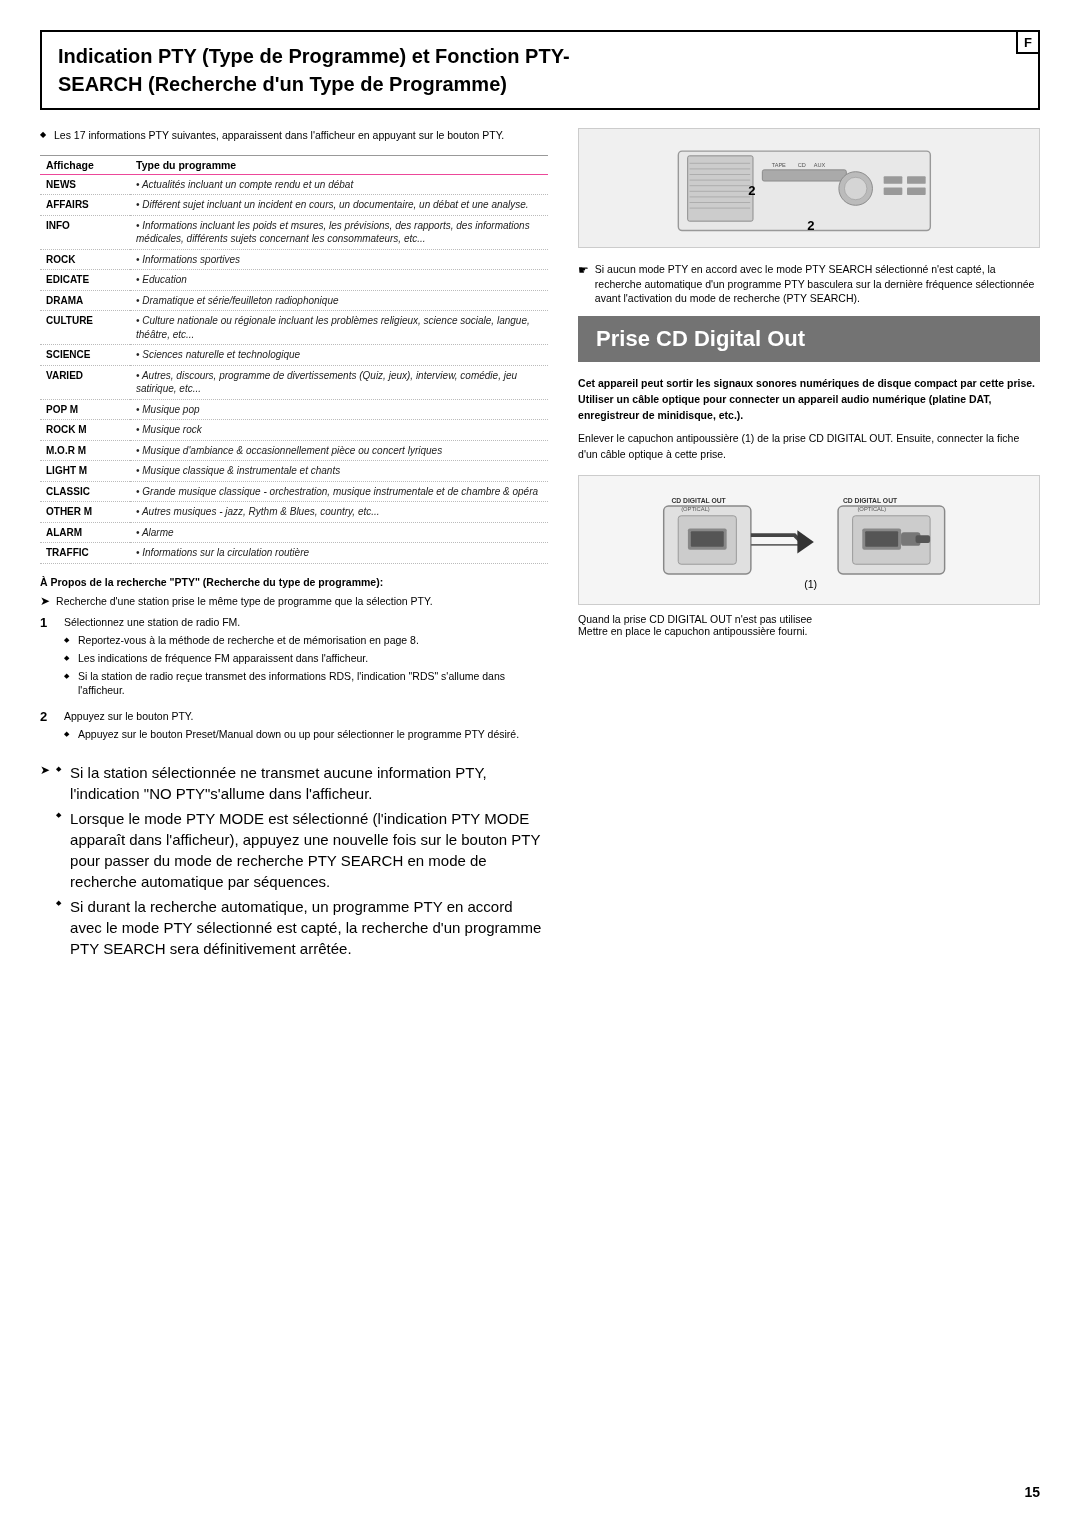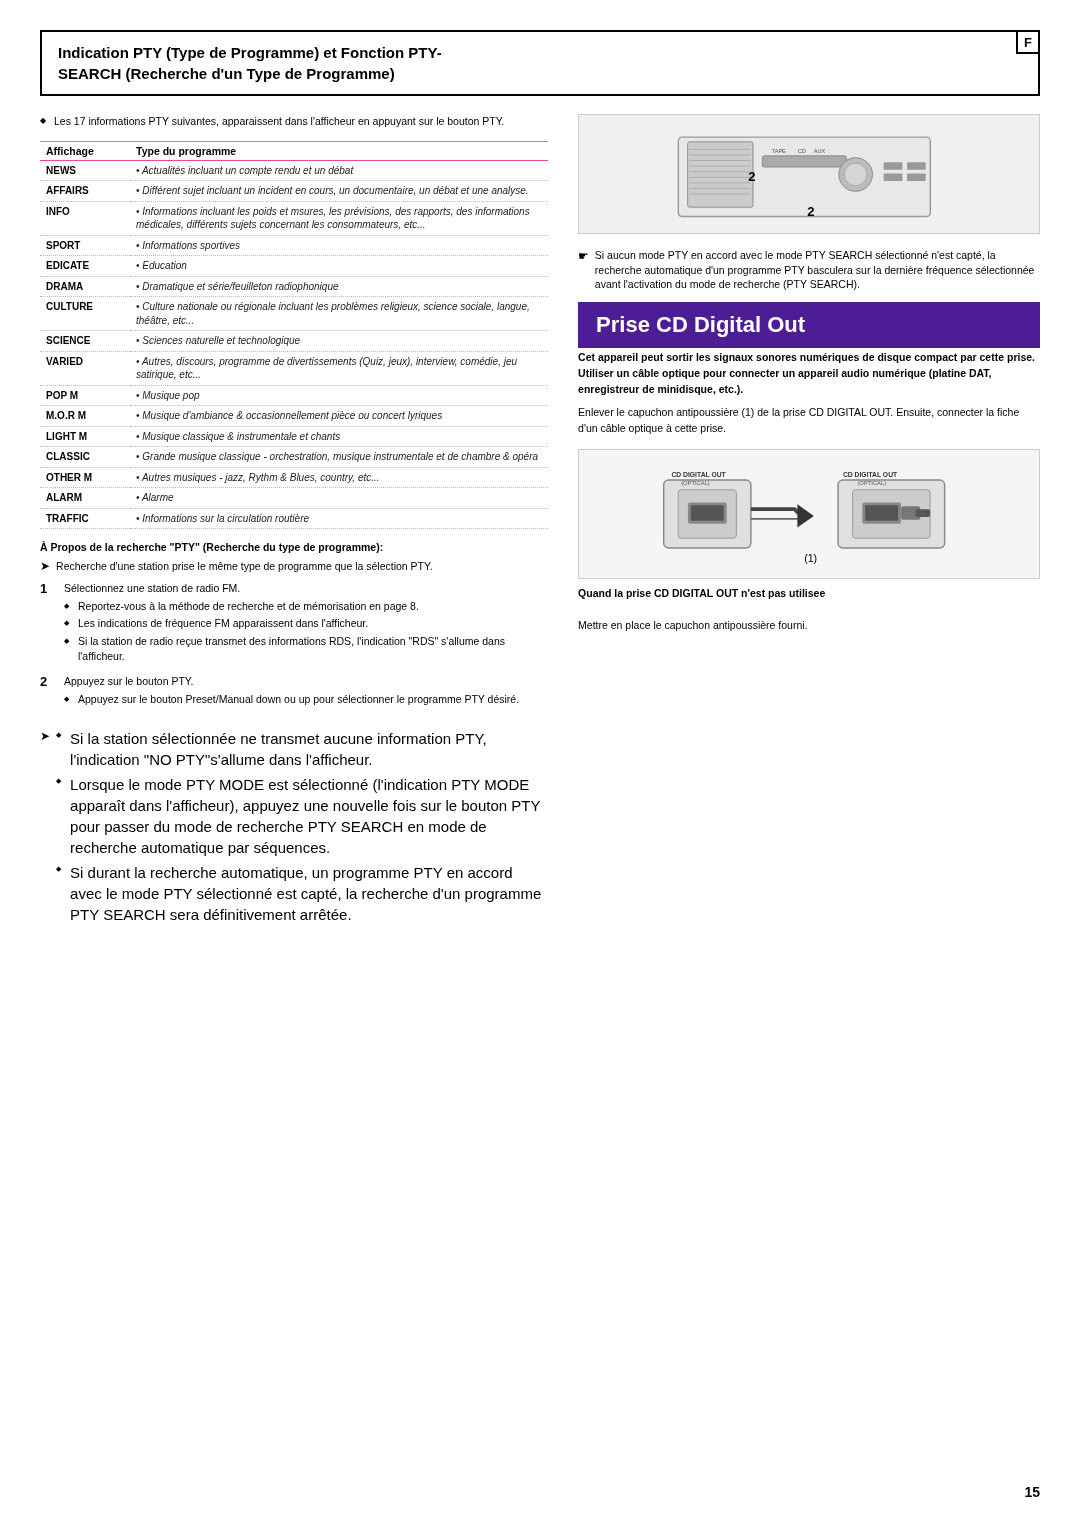--- a/index.html
+++ b/index.html
@@ -15,21 +15,21 @@
     }
 
     
     .header-box {
       border: 2px solid #000;
       padding: 10px 16px;
       margin-bottom: 18px;
       background: #fff;
     }
     .header-box h1 {
-      font-size: 15px;
+      font-size: 20px;
       font-weight: bold;
       line-height: 1.4;
     }
 
     
     .two-col {
       display: flex;
       gap: 30px;
       margin-bottom: 18px;
     }
@@ -104,24 +104,24 @@
       display: flex;
       align-items: center;
       justify-content: center;
       margin-bottom: 14px;
       position: relative;
       overflow: hidden;
     }
 
     
     .prise-header {
-      background: #4c1d95;
+      background: #737373;
       color: #fff;
       padding: 10px 18px;
-      margin-bottom: 2px;
+      margin-bottom: 14px;
     }
     .prise-header h2 {
       font-size: 22px;
       font-weight: bold;
     }
 
     .prise-text p {
       font-size: 10.5px;
       line-height: 1.5;
       margin-bottom: 8px;
@@ -266,24 +266,24 @@
     .bottom-arrow-note {
       display: flex;
       gap: 6px;
       margin-bottom: 4px;
       font-size: 10.5px;
       line-height: 1.4;
     }
 
     
     .quand-caption {
-      font-weight: bold;
+      font-weight: normal;
       font-size: 10.5px;
       margin-top: 8px;
-      margin-bottom: 20px;
+      margin-bottom: 0;
     }
     .quand-sub {
       font-size: 10.5px;
       margin-bottom: 8px;
     }
   </style>
 </head>
 <body>
 
 <div class="f-badge">F</div>
@@ -317,21 +317,21 @@
           </tr>
           <tr>
             <td>AFFAIRS</td>
             <td>• Différent sujet incluant un incident en cours, un documentaire, un débat et une analyse.</td>
           </tr>
           <tr>
             <td>INFO</td>
             <td>• Informations incluant les poids et msures, les prévisions, des rapports, des informations médicales, différents sujets concernant les consommateurs, etc...</td>
           </tr>
           <tr>
-            <td>SPORT</td>
+            <td>ROCK</td>
             <td>• Informations sportives</td>
           </tr>
           <tr>
             <td>EDICATE</td>
             <td>• Education</td>
           </tr>
           <tr>
             <td>DRAMA</td>
             <td>• Dramatique et série/feuilleton radiophonique</td>
           </tr>
@@ -343,20 +343,24 @@
             <td>SCIENCE</td>
             <td>• Sciences naturelle et technologique</td>
           </tr>
           <tr>
             <td>VARIED</td>
             <td>• Autres, discours, programme de divertissements (Quiz, jeux), interview, comédie, jeu satirique, etc...</td>
           </tr>
           <tr>
             <td>POP M</td>
             <td>• Musique pop</td>
+          </tr>
+          <tr>
+            <td>ROCK M</td>
+            <td>• Musique rock</td>
           </tr>
           <tr>
             <td>M.O.R M</td>
             <td>• Musique d'ambiance &amp; occasionnellement pièce ou concert lyriques</td>
           </tr>
           <tr>
             <td>LIGHT M</td>
             <td>• Musique classique &amp; instrumentale et chants</td>
           </tr>
           <tr>

